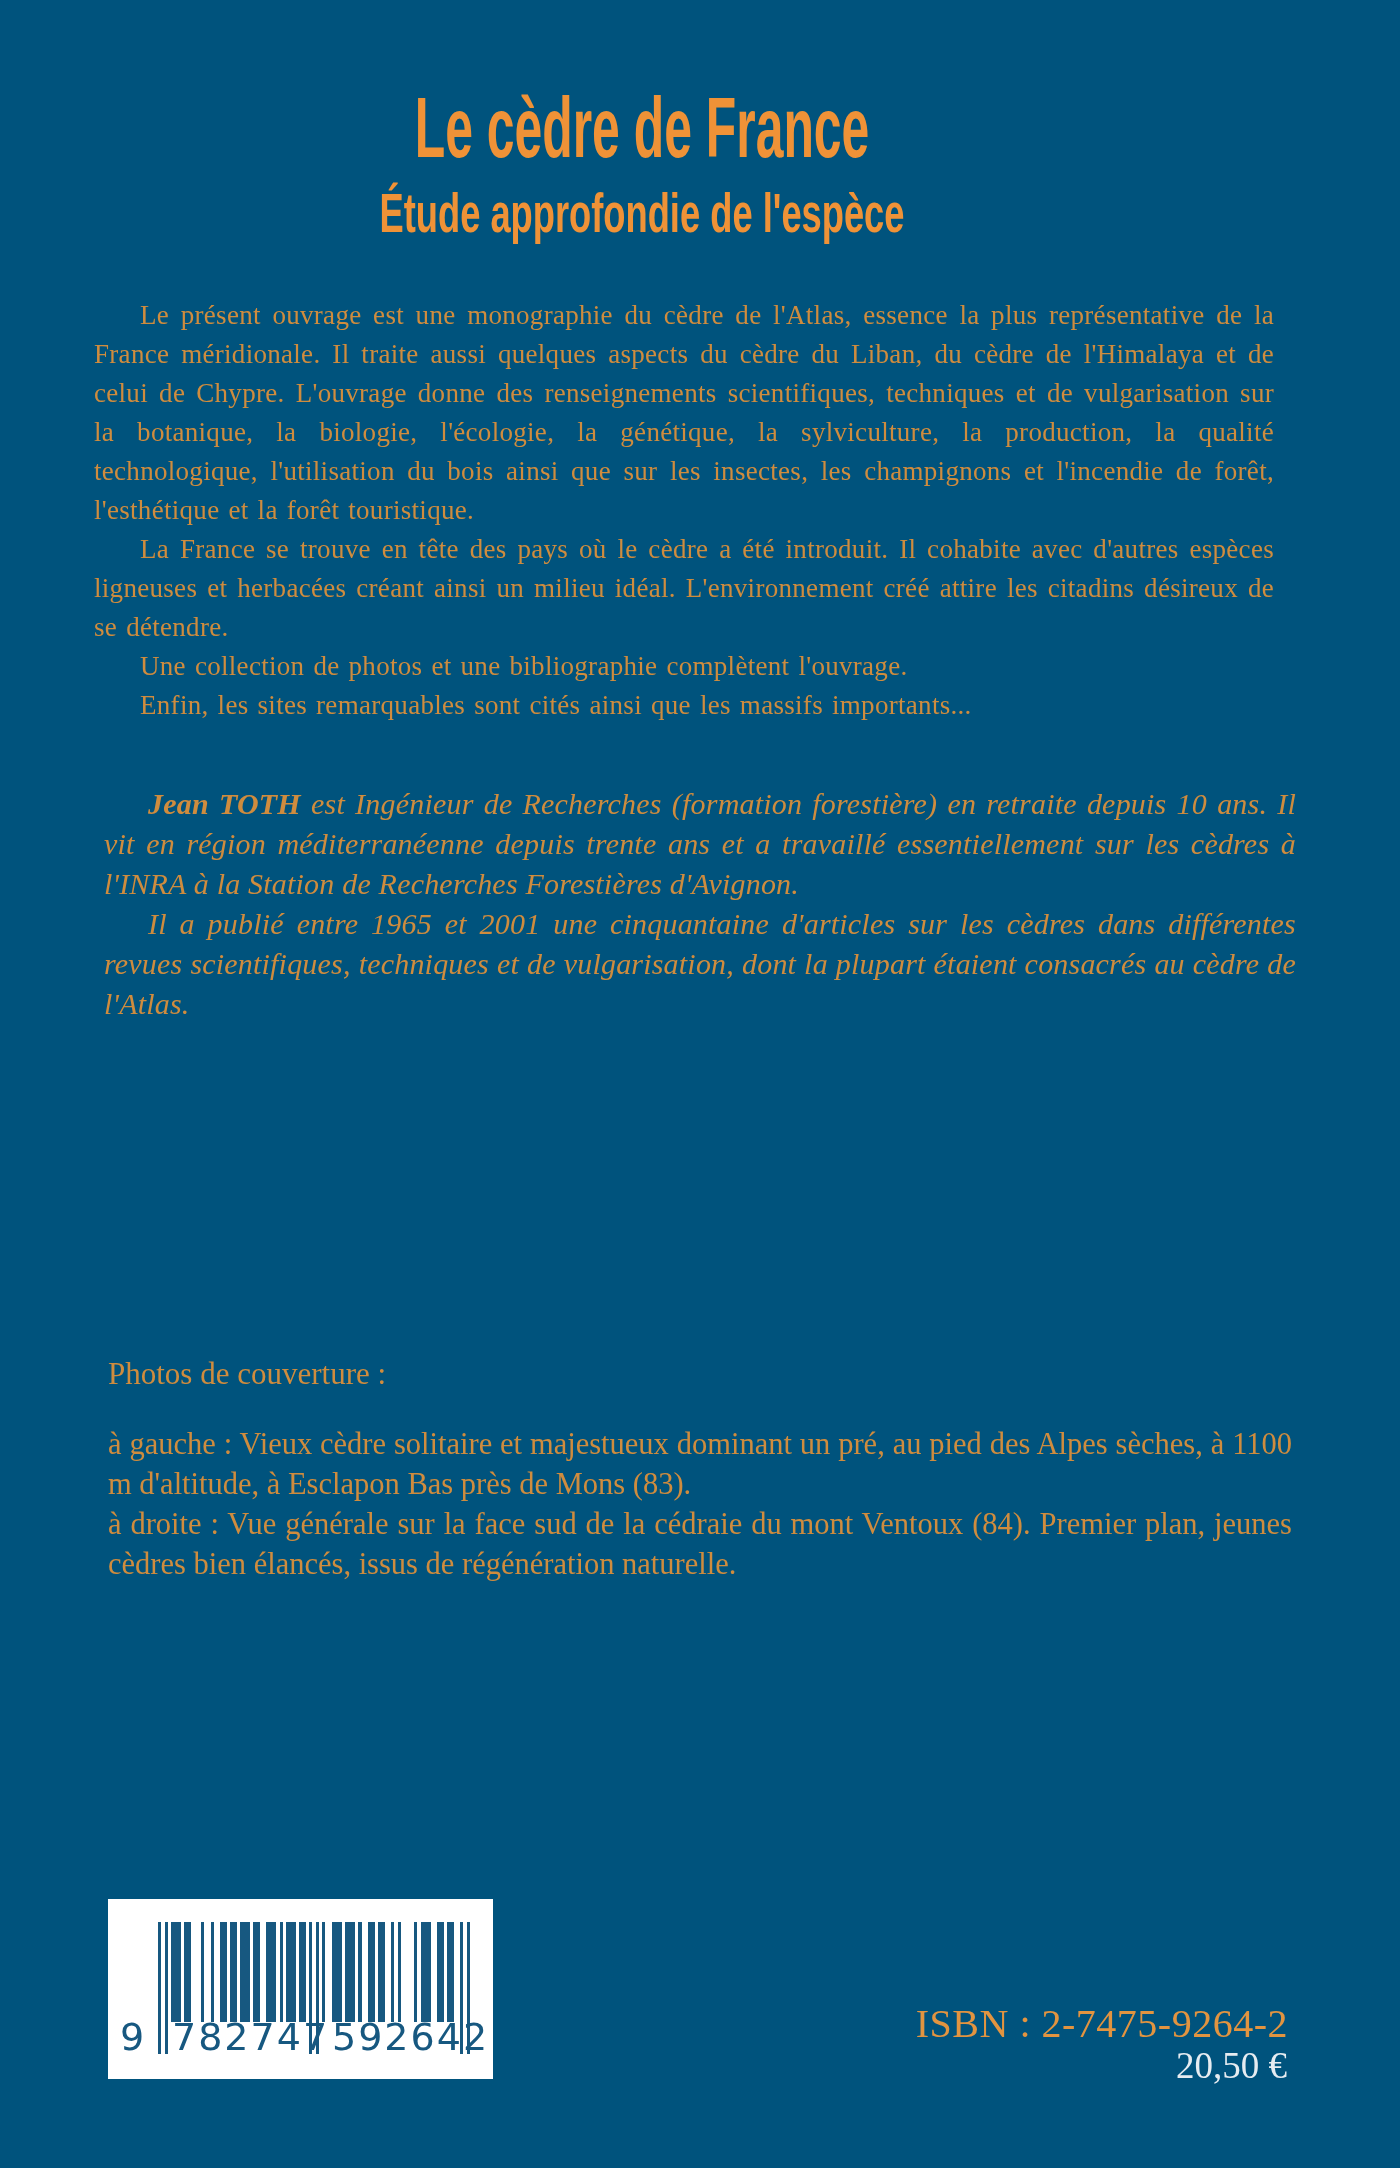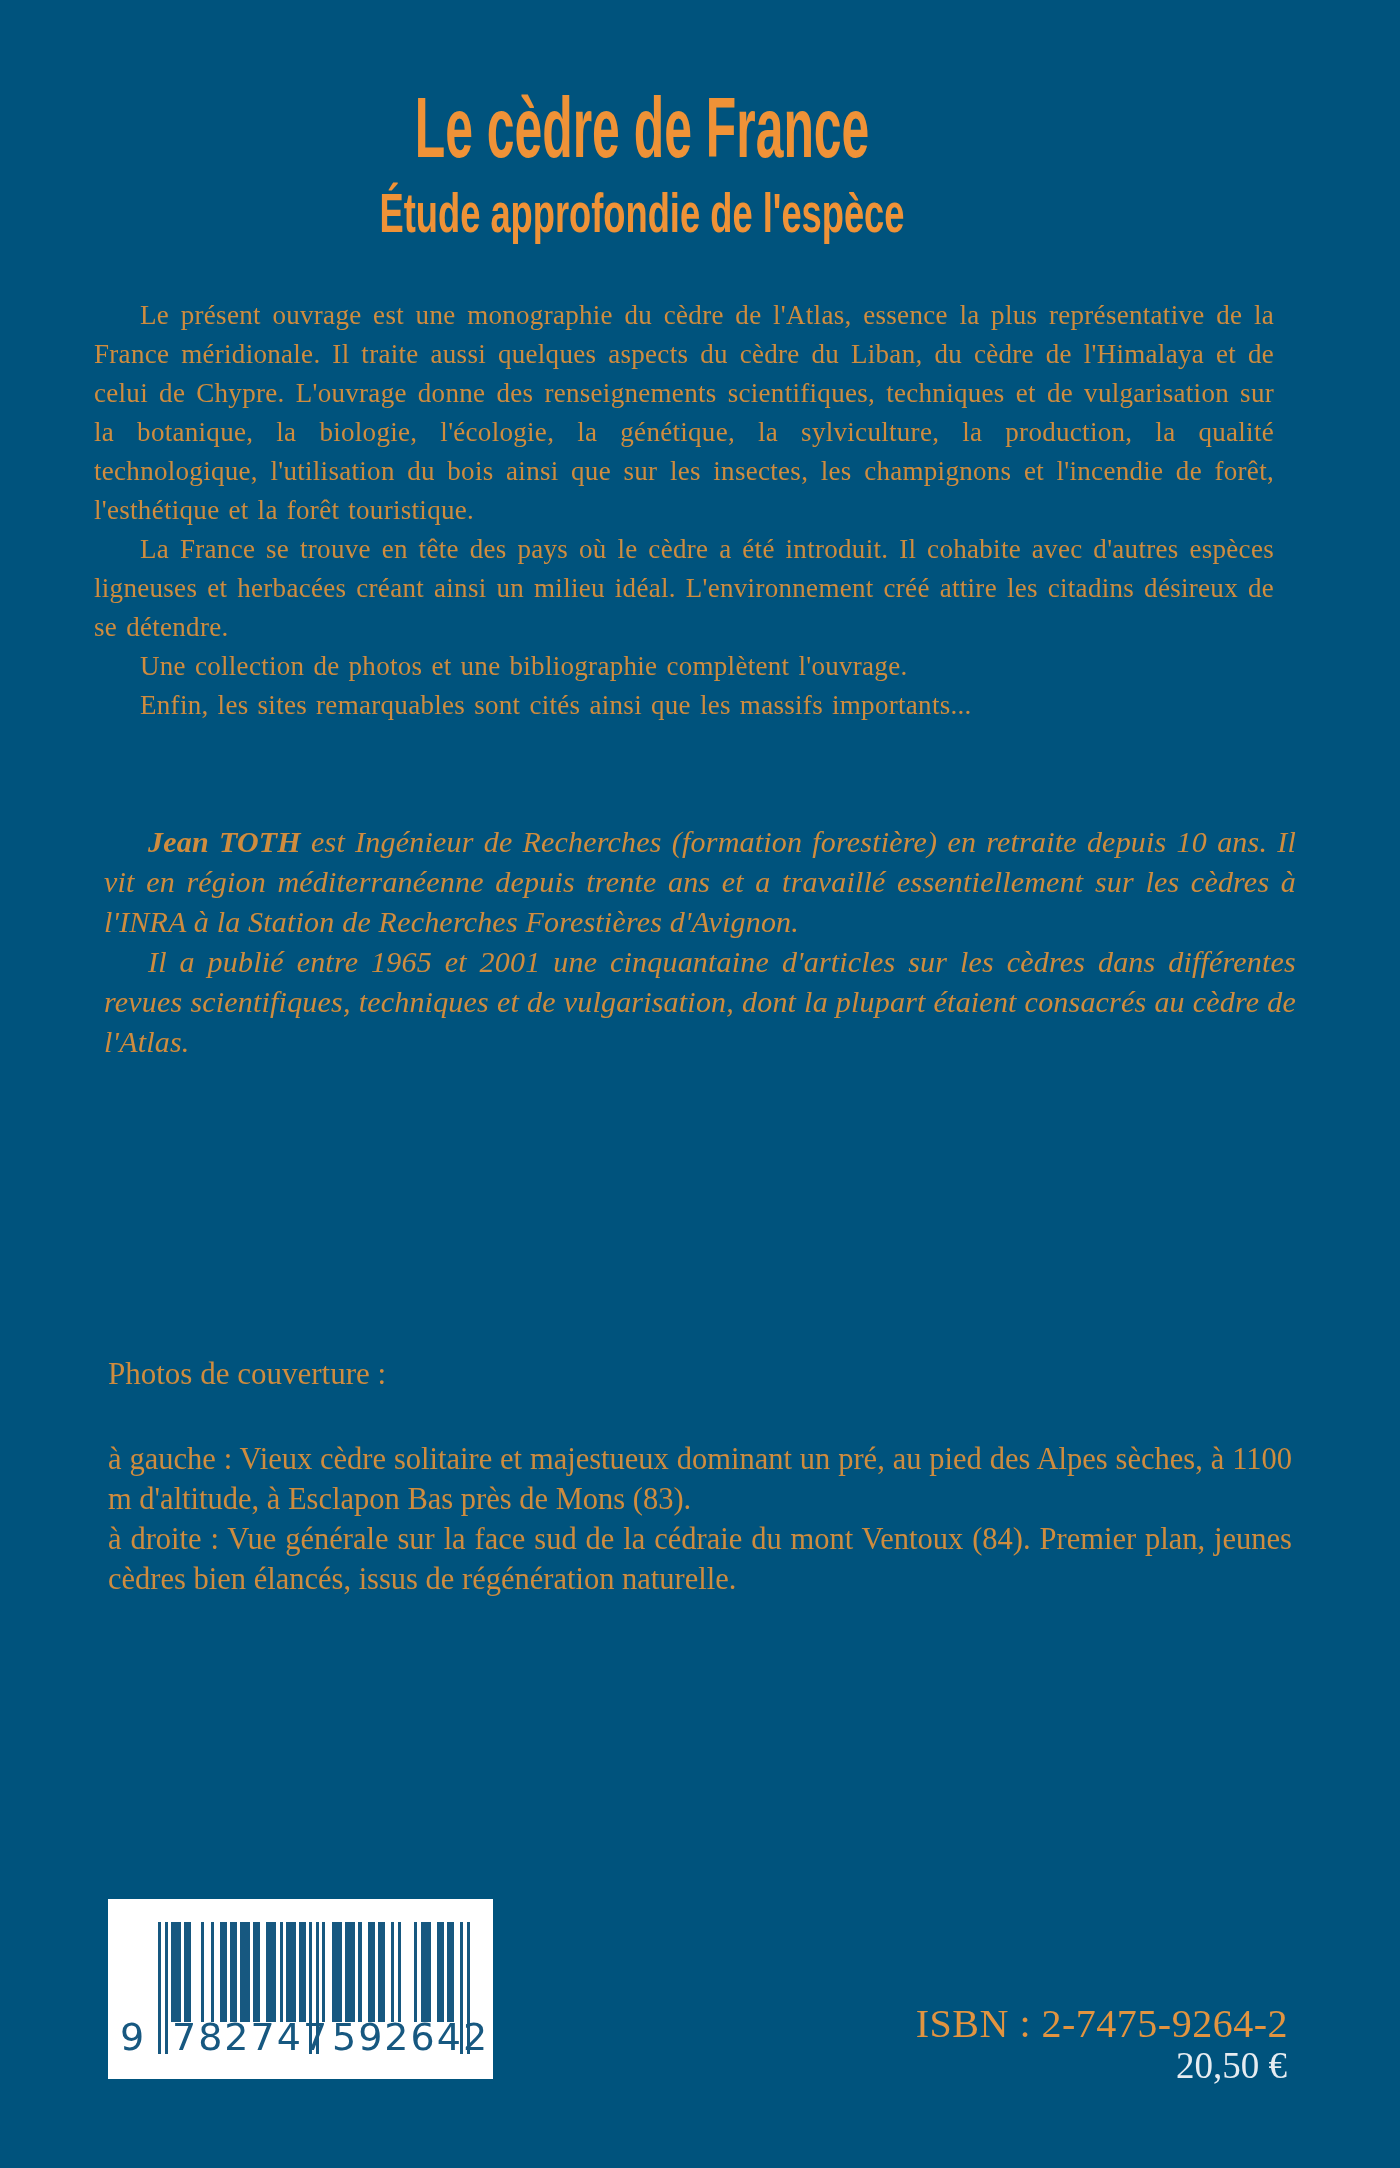--- a/index.html
+++ b/index.html
@@ -20,33 +20,33 @@
           transform:scaleX(0.66);transform-origin:50% 50%;white-space:nowrap;}
 
   
   .synopsis{position:absolute;top:296px;left:94px;width:1180px;
             color:var(--body,#cf8c3e);
             font-size:27px;line-height:39px;text-align:justify;
             letter-spacing:.3px;word-spacing:2px;}
   .synopsis p{margin:0;text-indent:46px;}
 
   
-  .bio{position:absolute;top:822px;left:104px;width:1192px;
+  .bio{position:absolute;top:784px;left:104px;width:1192px;
        color:var(--body,#cf8c3e);
        font-style:italic;font-size:30px;line-height:40px;text-align:justify;
        letter-spacing:.2px;}
   .bio p{margin:0;text-indent:44px;}
   .bio strong{font-weight:bold;}
 
   
   .photos-heading{position:absolute;top:1356px;left:108px;
                   color:var(--body,#cf8c3e);font-size:31px;}
   .captions{position:absolute;top:1424px;left:108px;width:1184px;
             color:var(--body,#cf8c3e);font-size:30.5px;line-height:40px;
-            text-align:justify;margin-top:15px;}
+            text-align:justify;}
   .captions p{margin:0;}
 
   
   .barcode-box{position:absolute;left:108px;top:1899px;width:385px;height:180px;
                background:var(--bcbg,#ffffff);}
   .barcode-box svg{position:absolute;left:50px;top:23px;}
   .bc-digit{position:absolute;top:118px;color:var(--ink,#175880);
             font-family:"DejaVu Sans",sans-serif;font-size:38px;line-height:40px;
             letter-spacing:2px;white-space:nowrap;}
   .bc-9{left:12px;}

